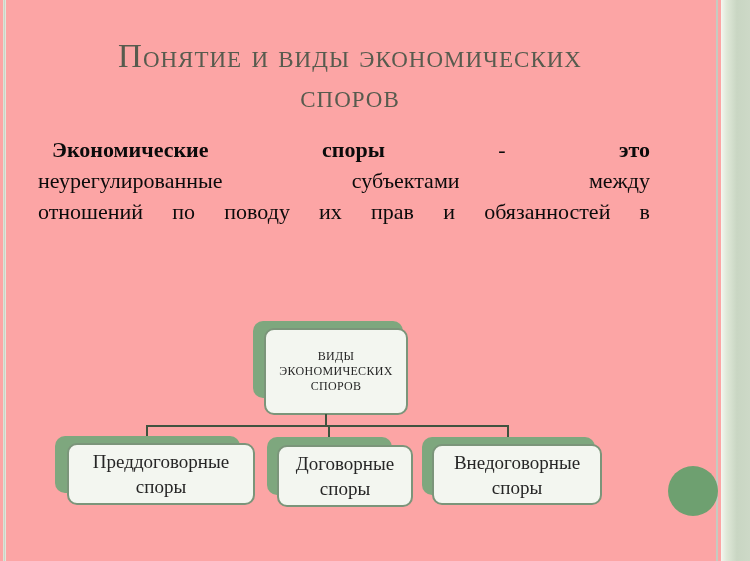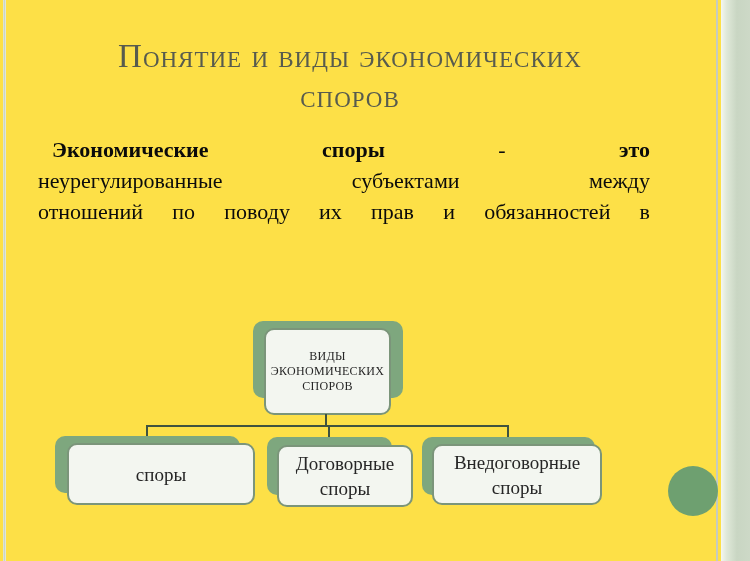--- a/index.html
+++ b/index.html
@@ -1,17 +1,17 @@
 <!DOCTYPE html>
 <html><head>
 <meta charset="utf-8">
 <style>
   html,body{margin:0;padding:0;background:#888;}
   .slide{
-    position:relative;width:750px;height:561px;background:#fde047;
+    position:relative;width:750px;height:561px;background:#fca5a5;
     overflow:hidden;font-family:"Liberation Serif","DejaVu Serif",serif;
   }
   
   .edge-left{
     position:absolute;left:3px;top:0;bottom:0;width:3px;
     background:linear-gradient(to right,#e3e9dd,#c8d3c3 55%,#eef1ea);
   }
   .edge-right-line{
     position:absolute;left:716px;top:0;bottom:0;width:2px;background:#c5cbc1;
   }
@@ -45,21 +45,21 @@
     position:absolute;background:#7ea77e;border-radius:10px;
   }
   .node .face{
     position:absolute;box-sizing:border-box;
     background:#f3f6f0;border:2px solid #7b957a;border-radius:10px;
     display:flex;flex-direction:column;align-items:center;justify-content:center;
     text-align:center;color:#262626;
   }
   .node.root{left:253px;top:321px;width:150px;height:94px;}
   .node.root .back{left:0;top:0;width:150px;height:77px;}
-  .node.root .face{left:11px;top:7px;width:127px;height:87px;
+  .node.root .face{left:11px;top:7px;width:144px;height:87px;
     font-size:12px;line-height:15px;letter-spacing:.3px;}
   .node.c1{left:55px;top:436px;width:200px;height:69px;}
   .node.c1 .back{left:0;top:0;width:185px;height:57px;}
   .node.c1 .face{left:12px;top:7px;width:188px;height:62px;}
   .node.c2{left:267px;top:437px;width:156px;height:70px;}
   .node.c2 .back{left:0;top:0;width:125px;height:58px;}
   .node.c2 .face{left:10px;top:8px;width:136px;height:62px;}
   .node.c3{left:422px;top:437px;width:183px;height:68px;}
   .node.c3 .back{left:0;top:0;width:173px;height:58px;}
   .node.c3 .face{left:10px;top:7px;width:170px;height:61px;}
@@ -101,20 +101,21 @@
 
   <div class="conn v-top"></div>
   <div class="conn h-bar"></div>
   <div class="conn s1"></div>
   <div class="conn s2"></div>
   <div class="conn s3"></div>
 
   <div class="node child c1">
     <div class="back"></div>
     <div class="face">
+      <div>Преддоговорные</div>
       <div>споры</div>
     </div>
   </div>
 
   <div class="node child c2">
     <div class="back"></div>
     <div class="face">
       <div>Договорные</div>
       <div>споры</div>
     </div>

